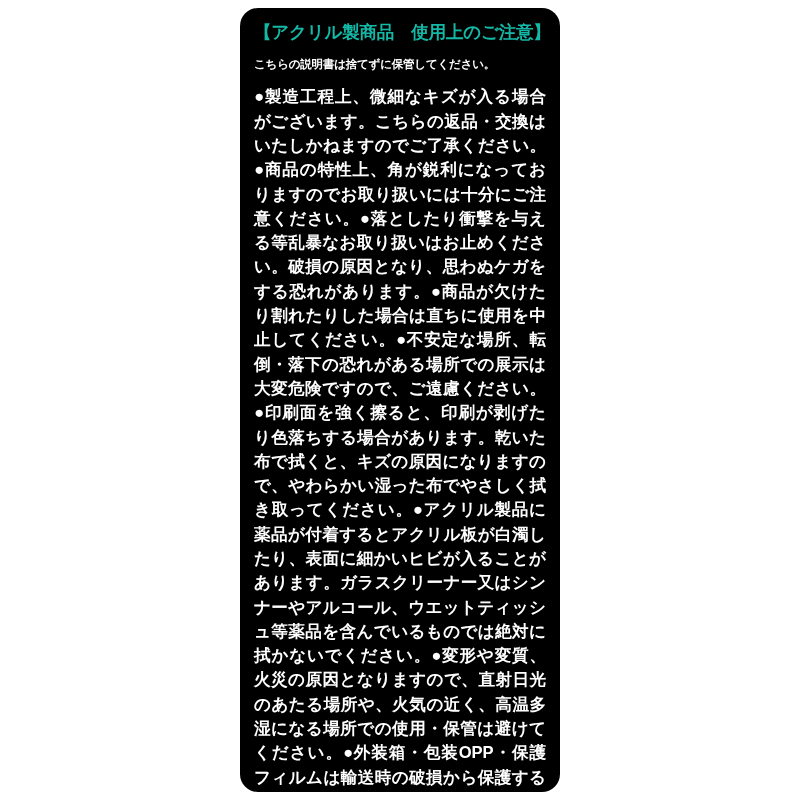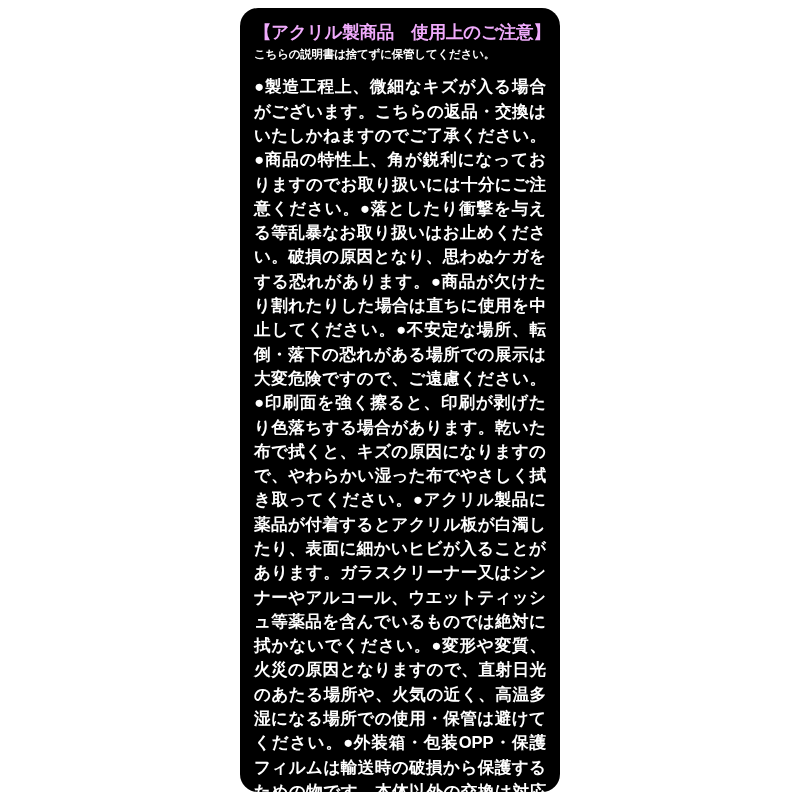--- a/index.html
+++ b/index.html
@@ -23,28 +23,28 @@
     top: 8px;
     width: 320px;
     height: 784px;
     background: #000000;
     border-radius: 18px;
     box-sizing: border-box;
     padding: 14px 14px 10px 14px;
     overflow: hidden;
   }
   .notice-title {
-    color: #f0abfc;
+    color: #14b8a6;
     font-size: 17.5px;
     font-weight: bold;
     letter-spacing: -0.2px;
     line-height: 1.18;
     text-align: center;
     white-space: nowrap;
-    margin: 0 0 4px 0;
+    margin: 0 0 14px 0;
   }
   .notice-sub {
     color: #ffffff;
     font-size: 11.5px;
     font-weight: bold;
     line-height: 1.28;
     letter-spacing: -0.2px;
     margin: 0;
     white-space: nowrap;
   }

